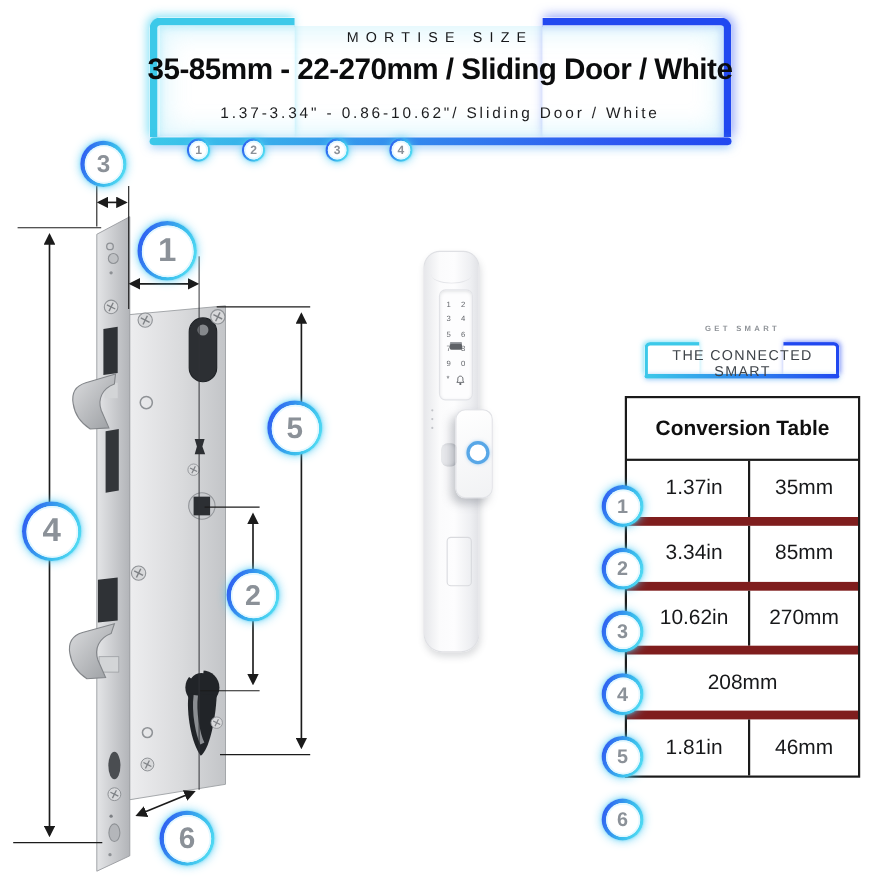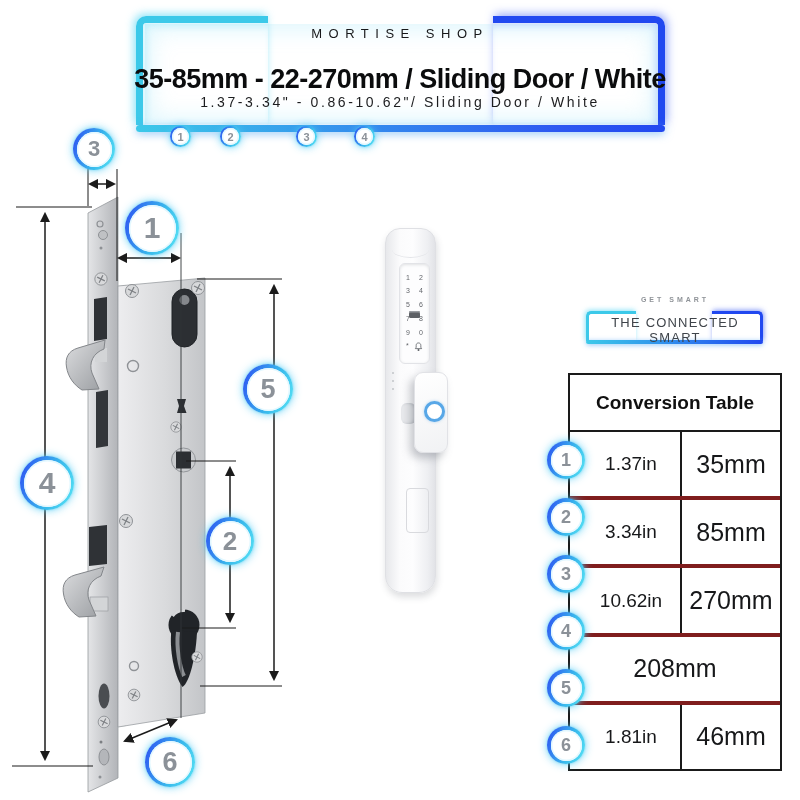--- a/index.html
+++ b/index.html
@@ -13,21 +13,21 @@
   .bf-right{position:absolute;left:493px;top:16px;width:172px;height:109px;box-sizing:border-box;
     border-right:7px solid #2148f0;border-top:7px solid #2148f0;border-top-right-radius:10px;
     box-shadow:2px -2px 10px rgba(80,110,245,.6),inset -3px 3px 7px rgba(120,150,250,.35);}
   .bf-bottom{position:absolute;left:136px;top:125px;width:529px;height:7px;border-radius:4px;
     background:linear-gradient(90deg,#3cc9e9,#2d57f1 80%,#2148f0);
     box-shadow:0 2px 9px rgba(90,170,245,.65);}
   .banner-bloom{position:absolute;left:145px;top:24px;width:513px;height:100px;
     box-shadow:inset 0 0 22px 6px rgba(140,225,248,.28);}
   .eyebrow{position:absolute;left:140px;top:26px;width:520px;text-align:center;
     font-size:13px;letter-spacing:6.5px;font-weight:500;color:#17181a;}
-  .title{position:absolute;left:110px;top:64px;width:580px;text-align:center;
+  .title{position:absolute;left:110px;top:48px;width:580px;text-align:center;
     font-size:27px;font-weight:bold;letter-spacing:-.5px;color:#0b0c0d;}
   .subtitle{position:absolute;left:110px;top:94px;width:580px;text-align:center;
     font-size:14px;letter-spacing:2.6px;font-weight:500;color:#1c1d1f;}
 
   
   .badge{position:absolute;border-radius:50%;display:flex;box-sizing:border-box;
     background:linear-gradient(110deg,#2e5bf2 8%,#38b9ec 58%,#55e0f4 95%);
     box-shadow:0 0 9px rgba(80,205,245,.85),0 0 2px rgba(80,205,245,.6);}
   .badge>span{flex:1;margin:3.5px;border-radius:50%;background:#fff;display:flex;
     align-items:center;justify-content:center;color:#8b9198;font-weight:bold;
@@ -76,41 +76,41 @@
   .lg-left{position:absolute;left:586px;top:311px;width:50px;height:30px;box-sizing:border-box;
     border-left:3.5px solid #3cc9e9;border-top:3.5px solid #3cc9e9;border-top-left-radius:5px;
     box-shadow:-1px -1px 5px rgba(110,220,245,.8);}
   .lg-right{position:absolute;left:712px;top:311px;width:51px;height:30px;box-sizing:border-box;
     border-right:3.5px solid #2148f0;border-top:3.5px solid #2148f0;border-top-right-radius:5px;
     box-shadow:1px -1px 5px rgba(80,110,245,.7);}
   .lg-bottom{position:absolute;left:586px;top:340px;width:177px;height:3.5px;border-radius:2px;
     background:linear-gradient(90deg,#3cc9e9,#2148f0);box-shadow:0 1px 5px rgba(90,170,245,.7);}
 
   
-  .conv{position:absolute;left:568px;top:373px;width:214px;height:398px;box-sizing:border-box;
+  .conv{position:absolute;left:568px;top:360px;width:214px;height:347px;box-sizing:border-box;
     border:2px solid #1a1a1a;background:#fff;display:flex;flex-direction:column;}
   .conv-title{height:55px;flex:none;border-bottom:2px solid #1a1a1a;display:flex;
     align-items:center;justify-content:center;font-weight:bold;font-size:19px;color:#101010;}
   .conv-row{flex:1;display:flex;justify-content:center;}
-  .conv-row + .conv-row{border-top:4px solid #7f1d1d;}
+  .conv-row + .conv-row{border-top:8px solid #7f1d1d;}
   .cell-in{flex:1;border-right:2px solid #1a1a1a;display:flex;align-items:center;
     justify-content:center;font-size:19px;color:#17181a;padding-left:12px;}
-  .cell-mm{flex:1;display:flex;align-items:center;justify-content:center;font-size:25px;color:#17181a;}
+  .cell-mm{flex:1;display:flex;align-items:center;justify-content:center;font-size:19px;color:#17181a;}
 </style>
 </head>
 <body>
 
 <div class="stage">
 
   <div>
     <div class="bf-left"></div>
     <div class="bf-right"></div>
     <div class="bf-bottom"></div>
     <div class="banner-bloom"></div>
-    <div class="eyebrow">MORTISE SHOP</div>
+    <div class="eyebrow">MORTISE SIZE</div>
     <div class="title">35-85mm - 22-270mm / Sliding Door / White</div>
     <div class="subtitle">1.37-3.34" - 0.86-10.62"/ Sliding Door / White</div>
     <div class="badge d21" style="left:170px;top:126px">
         <span>1</span>
       </div>
     <div class="badge d21" style="left:220px;top:126px">
         <span>2</span>
       </div>
     <div class="badge d21" style="left:296px;top:126px">
         <span>3</span>

